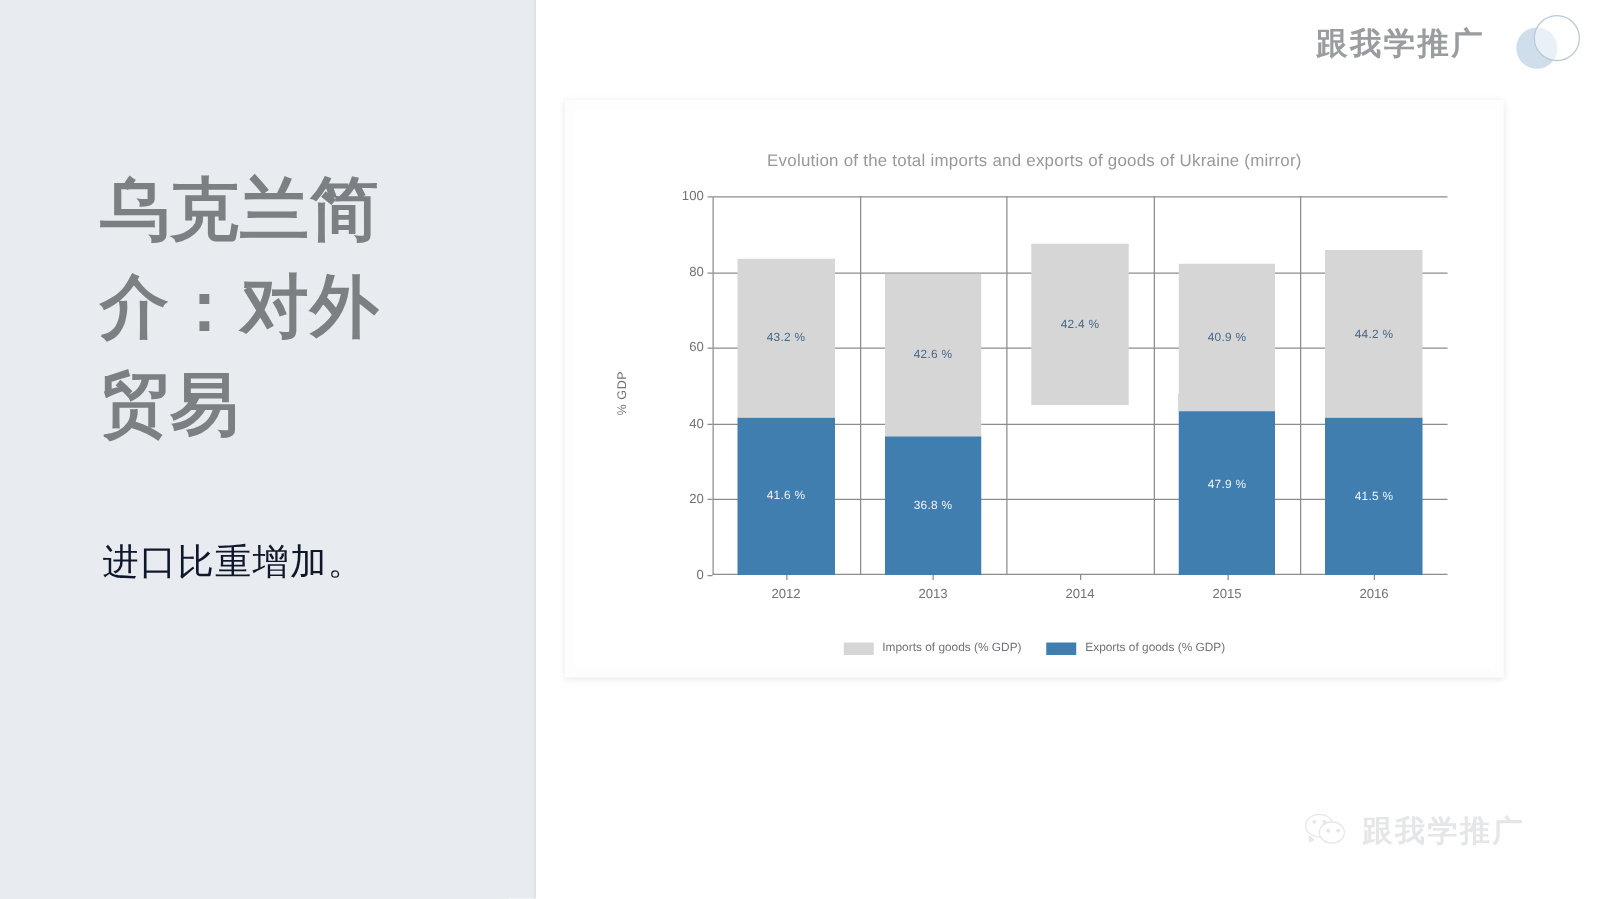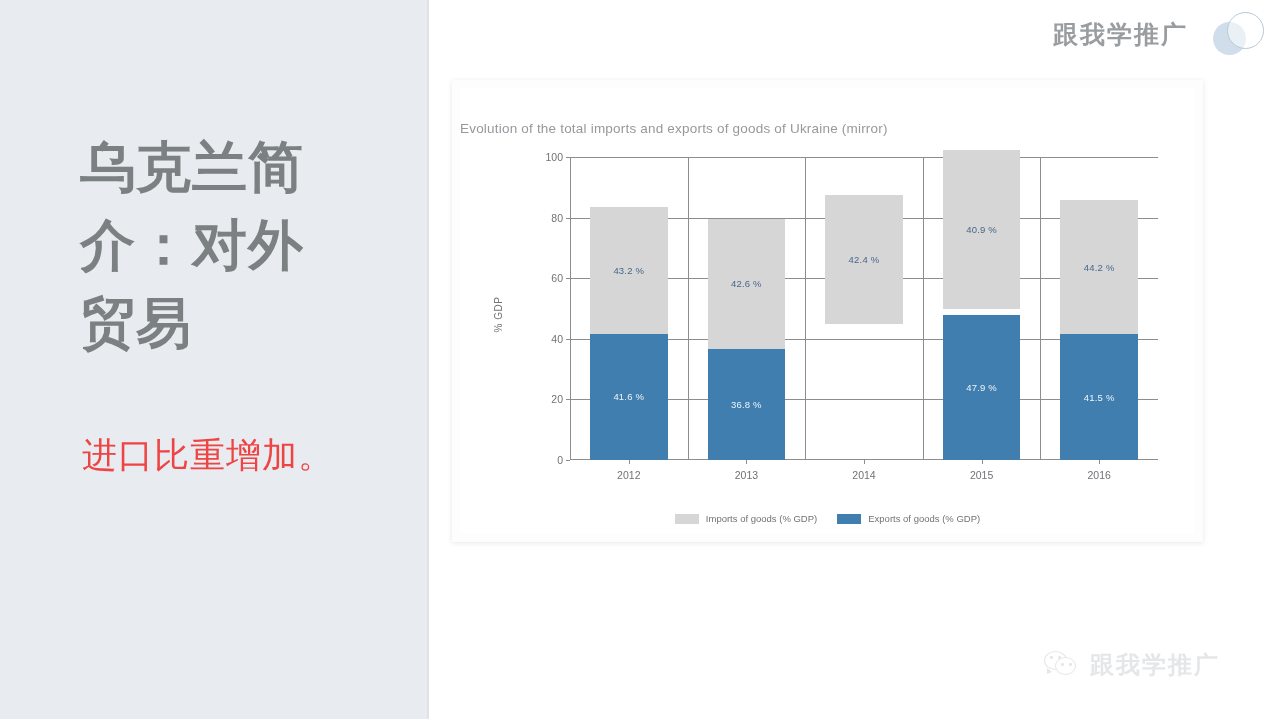--- a/index.html
+++ b/index.html
@@ -35,24 +35,24 @@
     font-size: 55px;
     font-weight: bold;
     line-height: 1.42;
     letter-spacing: 1px;
     color: #7b8082;
   }
   .slide-subtitle {
     position: absolute;
     left: 82px; top: 430px;
     width: 300px;
-    font-size: 35px;
+    font-size: 29px;
     line-height: 1.4;
     letter-spacing: 1px;
-    color: #ef4444;
+    color: #0f172a;
   }
 
   
   .right-area {
     position: absolute;
     left: 429px; top: 0;
     width: 851px; height: 719px;
     background: #ffffff;
   }
 
@@ -102,21 +102,21 @@
   .chart-inner {
     position: absolute;
     left: 8px; top: 8px;
     width: 735px; height: 446px;
     background: #ffffff;
   }
   .chart-title {
     position: absolute;
     left: 0; top: 33px;
     width: 735px;
-    text-align: left;
+    text-align: center;
     font-size: 13.5px;
     color: #96999c;
     letter-spacing: 0.2px;
   }
 
   
   .plot {
     position: absolute;
     left: 110px; top: 69px;
     width: 588px; height: 303px;
@@ -355,21 +355,21 @@
                 <div class="seg seg-import" style="bottom: 136.35px; height: 128.472px;">
                   <span class="seg-label">42.4 %</span>
                 </div>
                 <div class="xtick">2014</div>
                 <div class="xtick-mark"></div>
               </div>
               <div class="bar-group" style="left: 372.792px; width: 77.616px; height: 269.064px;">
                 <div class="seg seg-export" style="bottom: 0px; height: 145.137px;">
                   <span class="seg-label">47.9 %</span>
                 </div>
-                <div class="seg seg-import" style="bottom: 151px; height: 159px;">
+                <div class="seg seg-import" style="bottom: 131px; height: 118px;">
                   <span class="seg-label">40.9 %</span>
                 </div>
                 <div class="xtick">2015</div>
                 <div class="xtick-mark"></div>
               </div>
               <div class="bar-group" style="left: 490.392px; width: 77.616px; height: 259.671px;">
                 <div class="seg seg-export" style="bottom: 0px; height: 125.745px;">
                   <span class="seg-label">41.5 %</span>
                 </div>
                 <div class="seg seg-import" style="bottom: 125.745px; height: 133.926px;">

